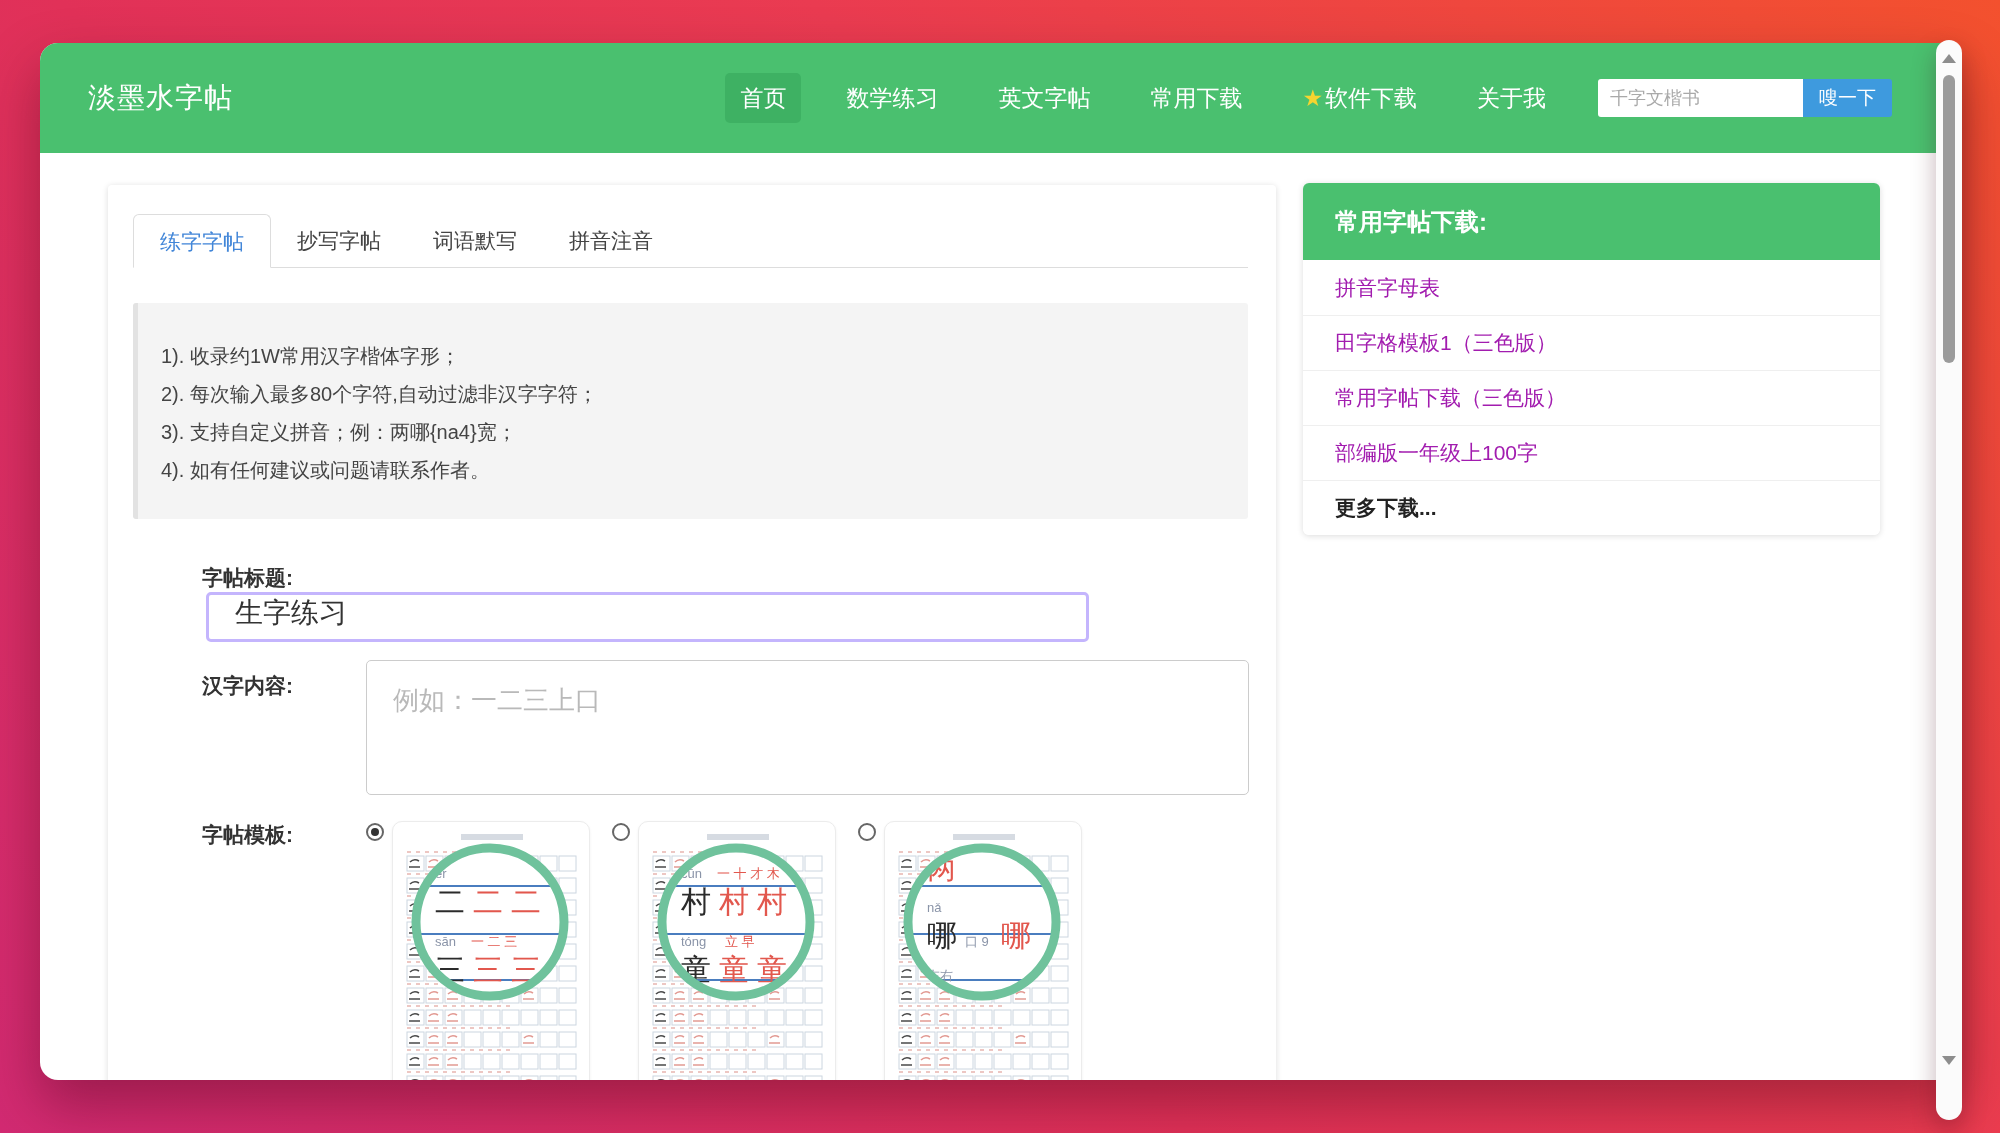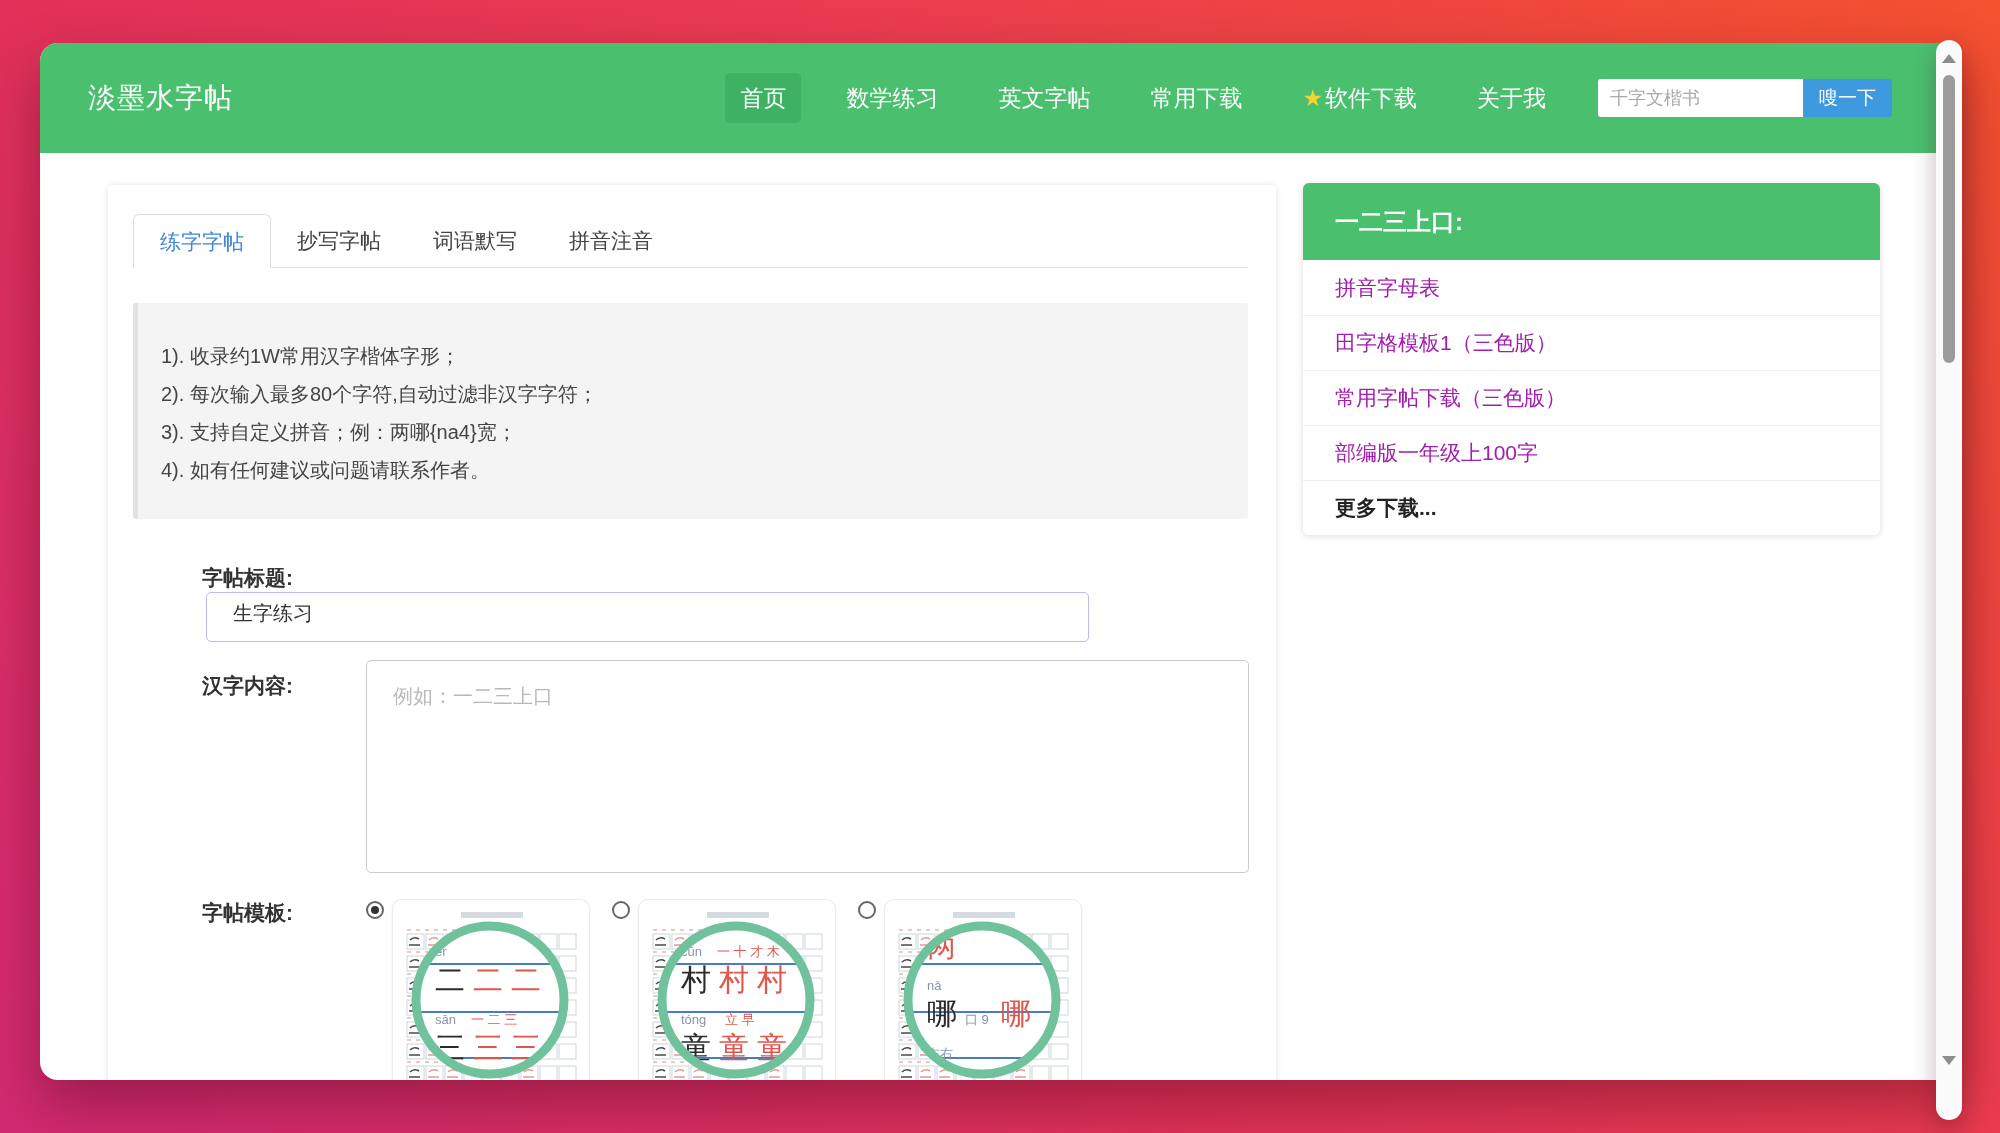--- a/index.html
+++ b/index.html
@@ -63,28 +63,28 @@
   }
   .notes div { font-size:20px; color:#444; line-height:38px; }
   .form-row { display:flex; align-items:flex-start; }
   .form-label {
     width:160px; text-align:right; font-size:21px; font-weight:bold; color:#333;
     padding-top:12px; flex:none;
   }
   .ctrl { margin-left:73px; }
   .row-title { margin-top:33px;flex-direction:column; }
   .row-title input {
-    width:883px; height:50px; border:1px solid #c4b5fd; border-radius:5px;
-    font-size:20px; color:#333; padding:0 0 8px 26px; outline:none;
+    width:883px; height:50px; border:3px solid #c4b5fd; border-radius:5px;
+    font-size:28px; color:#333; padding:0 0 8px 26px; outline:none;
     font-family:"Liberation Sans","DejaVu Sans",sans-serif;
   }
   .row-content { margin-top:18px; }
   .row-content textarea {
-    width:883px; height:213px; border:1px solid #ccc; border-radius:5px;
-    font-size:20px; color:#333; padding:22px 0 0 26px; outline:none; resize:none;
+    width:883px; height:135px; border:1px solid #ccc; border-radius:5px;
+    font-size:26px; color:#333; padding:22px 0 0 26px; outline:none; resize:none;
     font-family:"Liberation Sans","DejaVu Sans",sans-serif;
   }
   .row-content textarea::placeholder { color:#b9b9b9; }
   .row-tpl { margin-top:22px; }
   .row-tpl .form-label { padding-top:0; }
   .tpl-wrap { margin-left:73px; width:770px; display:flex; flex-wrap:wrap; }
   .tpl-pair { display:flex; align-items:flex-start; margin:0 22px 10px 0; }
   .radio {
     width:18px; height:18px; border:2px solid #666; border-radius:50%;
     margin:2px 8px 0 0; flex:none; position:relative; background:#fff; cursor:pointer;
@@ -700,21 +700,21 @@
                   <text x="42" y="158" fill="#8a94a8" font-size="13" font-family="&quot;Liberation Sans&quot;,&quot;DejaVu Sans&quot;,sans-serif">左右</text>
                 </g>
                 <circle cx="97" cy="100" r="74" fill="none" stroke="#6fc29c" stroke-width="9"></circle>
               </svg></div>
           </div>
         </div>
     </div>
   </div>
 
   <div class="sidebar">
-    <div class="sidebar-header">一二三上口:</div>
+    <div class="sidebar-header">常用字帖下载:</div>
     <div id="downloads-list">
         <div class="sidebar-item">拼音字母表</div>
         <div class="sidebar-item">田字格模板1（三色版）</div>
         <div class="sidebar-item">常用字帖下载（三色版）</div>
         <div class="sidebar-item">部编版一年级上100字</div>
         <div class="sidebar-item more">更多下载...</div>
       </div>
   </div>
 
 </div>

